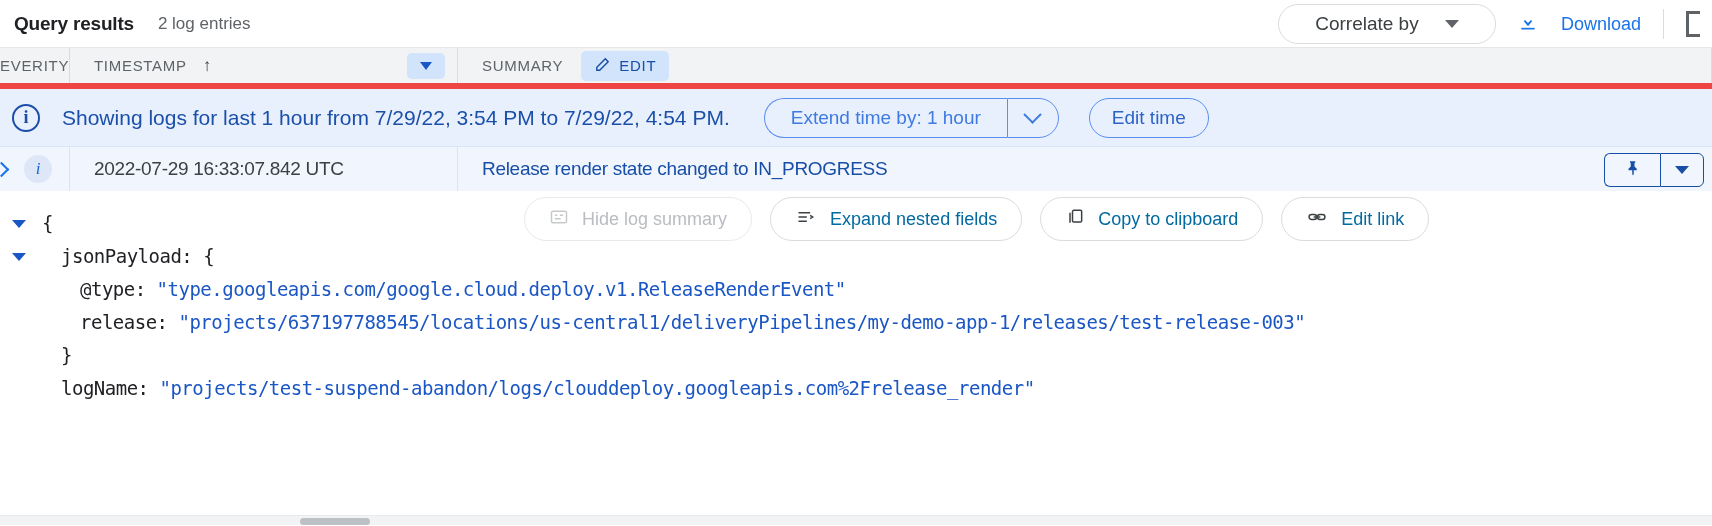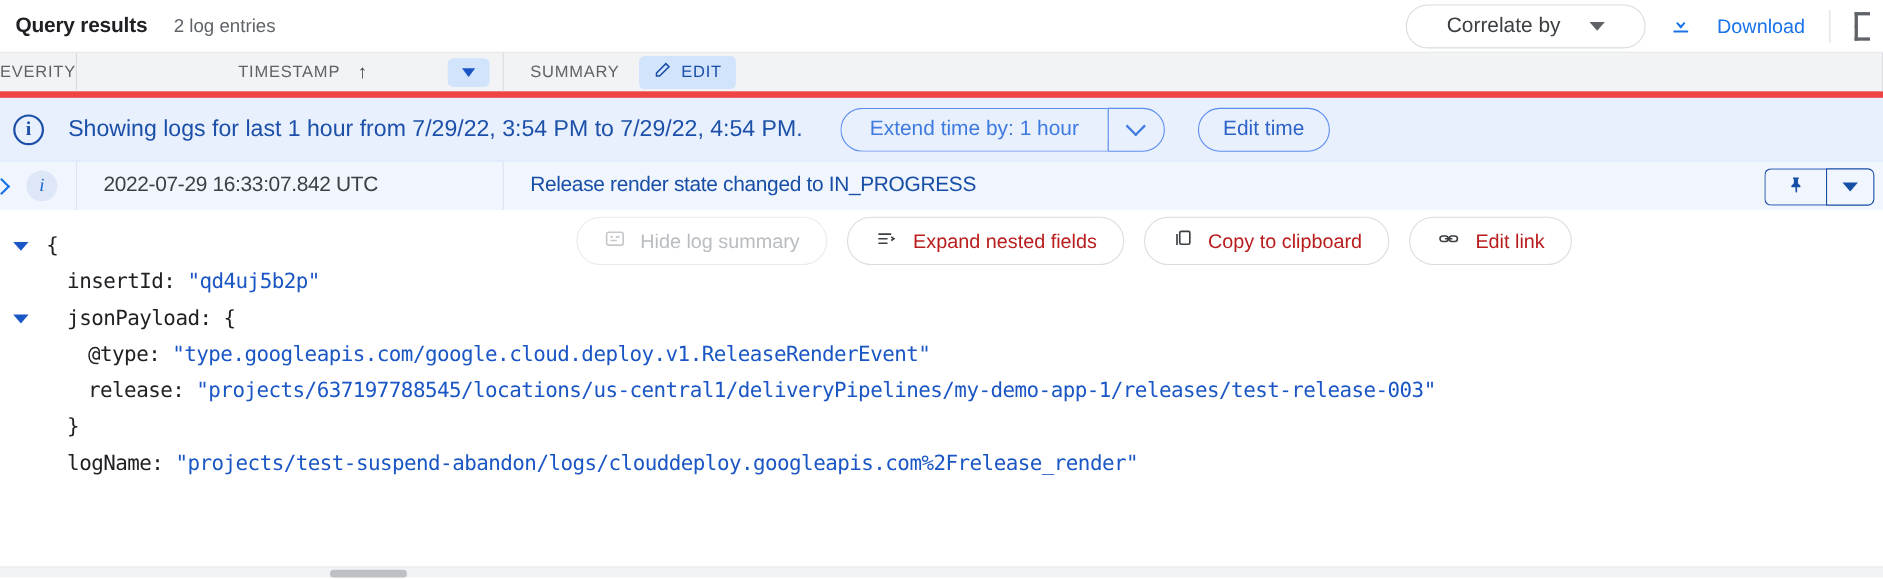--- a/index.html
+++ b/index.html
@@ -117,21 +117,20 @@
   .col-severity {
     width: 70px;
     padding-left: 0;
     justify-content: flex-start;
   }
   .col-timestamp {
     width: 388px;
     padding-left: 24px;
     gap: 16px;
     position: relative;
-    justify-content: center;
   }
   .sort-arrow { font-size: 17px; color: #3c4043; }
   .ts-filter {
     position: absolute;
     right: 12px;
     width: 38px; height: 26px;
     background: #d2e3fc;
     border-radius: 5px;
     display: flex;
     align-items: center;
@@ -350,21 +349,21 @@
   .tbtn {
     height: 44px;
     border: 1px solid #dadce0;
     border-radius: 22px;
     background: #fff;
     display: flex;
     align-items: center;
     gap: 13px;
     padding: 0 24px;
     font-size: 18px;
-    color: #b91c1c;
+    color: #0369a1;
     cursor: pointer;
     white-space: nowrap;
   }
   .tbtn.disabled { color: #b9bcc0; border-color: #e8eaed; cursor: default; }
   .tbtn svg { flex: 0 0 auto; }
 
   .json {
     padding: 16px 0 0 0;
     font-family: "DejaVu Sans Mono", "Liberation Mono", monospace;
     font-size: 19px;
@@ -546,21 +545,20 @@
           <rect x="12.5" y="9" width="9" height="6" rx="3"></rect>
           <path d="M8 12h8"></path>
         </svg>
       </span>
       <span>Edit link</span>
     </div>
   </div>
 
   <div class="json mono" id="json-body">
       <div class="jline"><span class="jcaret"><span class="caret-open"></span></span><span style="display: inline-block; width: 12px;"></span><span class="jpunct">{</span></div>
-      <div class="jline"><span class="jcaret empty"></span><span style="display: inline-block; width: 31px;"></span><span class="jkey">insertId: </span><span class="jval">"qd4uj5b2p"</span></div>
       <div class="jline"><span class="jcaret"><span class="caret-open"></span></span><span style="display: inline-block; width: 31px;"></span><span class="jkey">jsonPayload: </span><span class="jpunct">{</span></div>
       <div class="jline"><span class="jcaret empty"></span><span style="display: inline-block; width: 50px;"></span><span class="jkey">@type: </span><span class="jval">"type.googleapis.com/google.cloud.deploy.v1.ReleaseRenderEvent"</span></div>
       <div class="jline"><span class="jcaret empty"></span><span style="display: inline-block; width: 50px;"></span><span class="jkey">release: </span><span class="jval">"projects/637197788545/locations/us-central1/deliveryPipelines/my-demo-app-1/releases/test-release-003"</span></div>
       <div class="jline"><span class="jcaret empty"></span><span style="display: inline-block; width: 31px;"></span><span class="jpunct">}</span></div>
       <div class="jline"><span class="jcaret empty"></span><span style="display: inline-block; width: 31px;"></span><span class="jkey">logName: </span><span class="jval">"projects/test-suspend-abandon/logs/clouddeploy.googleapis.com%2Frelease_render"</span></div>
     </div>
 
   <div class="scrollbar">
     <div class="scrollbar-thumb"></div>
   </div>

